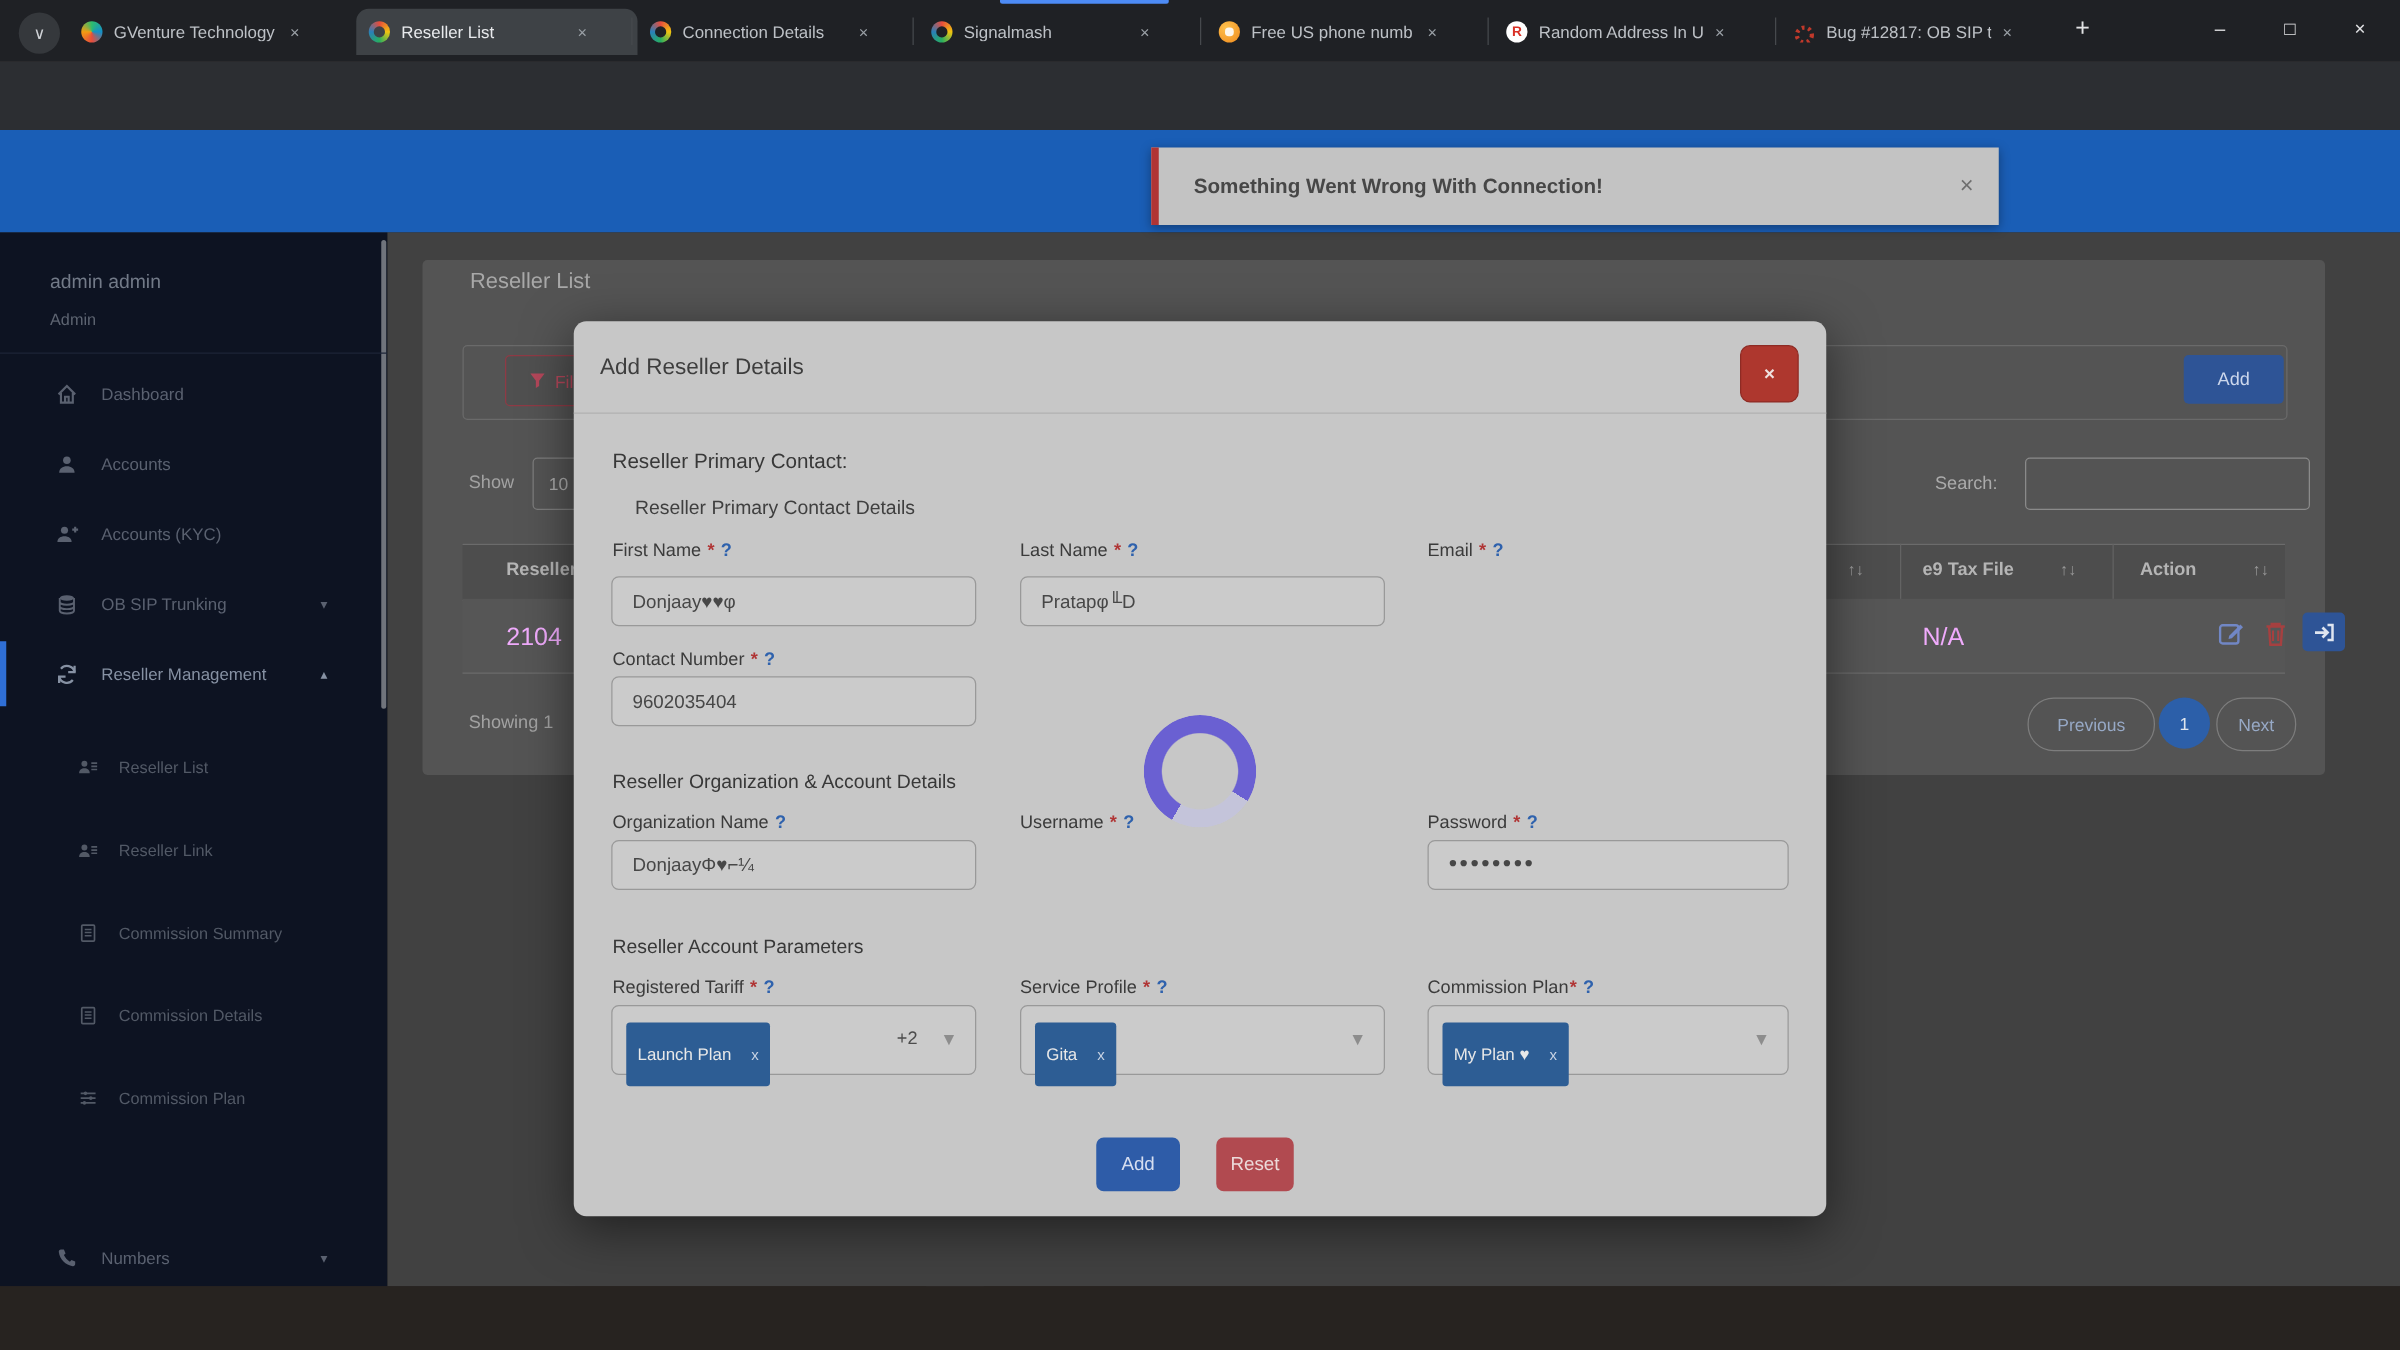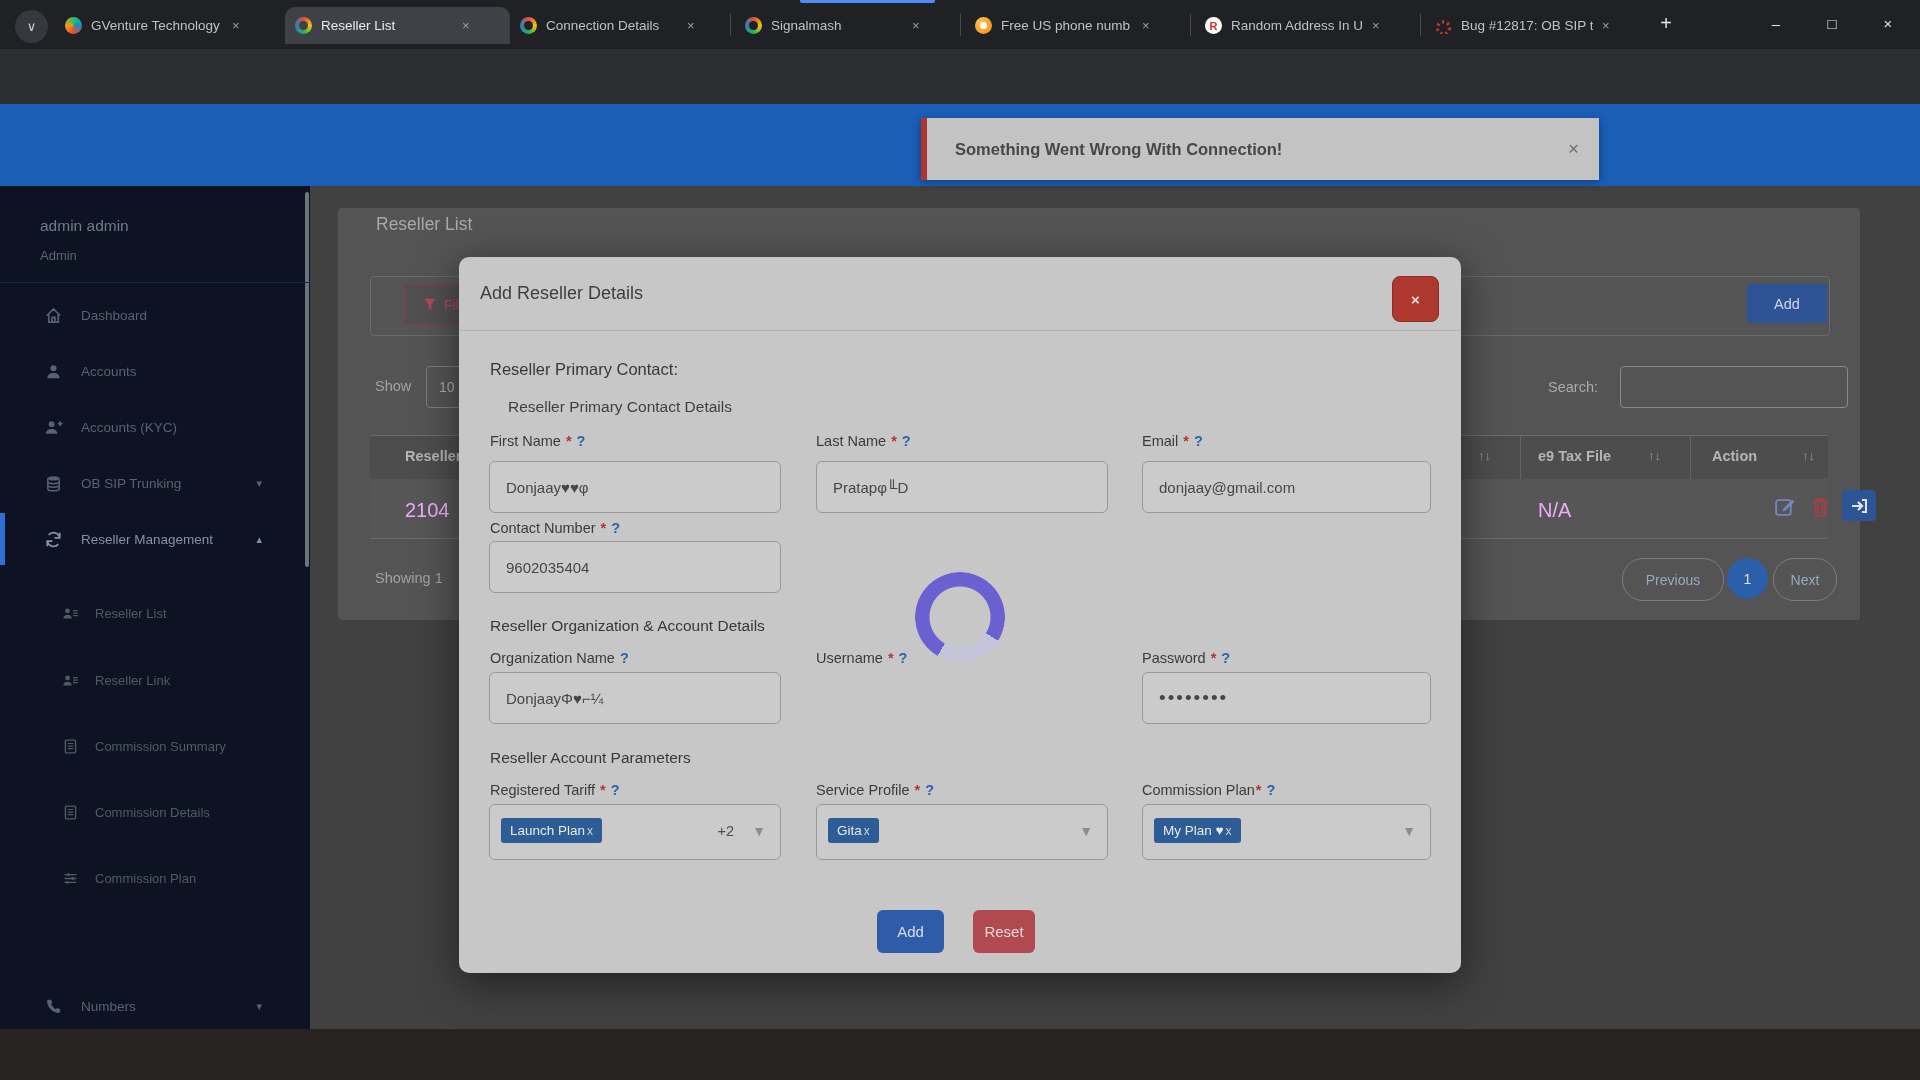--- a/index.html
+++ b/index.html
@@ -104,25 +104,25 @@
   .m-title{position:absolute;left:21px;top:26px;font-size:18px;color:#3e3e3e}
   .m-close{position:absolute;left:933px;top:19px;width:45px;height:44px;background:#ae372e;border:1px solid #8e2b24;
            border-radius:8px;color:#efe2e0;font-size:15px;font-weight:700;display:flex;align-items:center;justify-content:center}
   .m-div{position:absolute;left:0;top:73px;width:1002px;height:1px;background:#b1b1b1}
   .m-sec{position:absolute;font-size:16.5px;color:#383838}
   .m-sub{position:absolute;font-size:15.5px;color:#3f3f3f}
   .m-lbl{position:absolute;font-size:14.5px;color:#3b3b3b}
   .req{color:#b03535;font-weight:700;margin-left:5px}
   .req.tight{margin-left:1px}
   .hlp{color:#2f62ad;font-weight:700;margin-left:5px}
-  .m-inp{position:absolute;height:52px;background:#cbcbcb;border:1.5px solid #999;border-radius:6px;
+  .m-inp{position:absolute;height:40px;background:#cbcbcb;border:1.5px solid #999;border-radius:6px;
          display:flex;align-items:center;padding-left:16px;font-size:15px;color:#474747;box-sizing:border-box}
   .m-sel{position:absolute;height:56px;background:#cbcbcb;border:1.5px solid #999;border-radius:6px;box-sizing:border-box}
   .chip{position:absolute;left:11px;top:13px;background:#2d5d94;border-radius:3px;color:#e8e8e8;font-size:13.5px;
-        padding:5px 9px;display:flex;align-items:center;gap:2px}
+        padding:18px 9px;display:flex;align-items:center;gap:16px}
   .chip .x{color:#c9d4e4;font-size:12px}
   .sel-caret{position:absolute;right:14px;top:18px;color:#8d8d8d;font-size:14px}
   .more{position:absolute;right:46px;top:18px;color:#4c4c4c;font-size:14.5px}
   .m-btn{position:absolute;top:653px;height:43px;border-radius:6px;font-size:15px;display:flex;align-items:center;justify-content:center}
   .spinner{position:absolute;left:915px;top:572px;width:90px;height:90px;border-radius:50%;z-index:40;
            background:conic-gradient(from 210deg,#6a60d2 0 272deg,#c4c4da 272deg 360deg);
            -webkit-mask:radial-gradient(circle,transparent 0 30px,#000 31px);
            mask:radial-gradient(circle,transparent 0 30px,#000 31px)}
 
   
@@ -400,21 +400,20 @@
     <div class="m-div"></div>
 
     <div class="m-sec" style="left:31px;top:103px">Reseller Primary Contact:</div>
     <div class="m-sub" style="left:49px;top:141px">Reseller Primary Contact Details</div>
 
     <div class="m-lbl" style="left:31px;top:176px"><span>First Name</span><span class="req">*</span><span class="hlp">?</span></div>
     <div class="m-lbl" style="left:357px;top:176px"><span>Last Name</span><span class="req">*</span><span class="hlp">?</span></div>
     <div class="m-lbl" style="left:683px;top:176px"><span>Email</span><span class="req">*</span><span class="hlp">?</span></div>
     <div class="m-inp" style="left:30px;top:204px;width:292px">Donjaay♥♥φ</div>
     <div class="m-inp" style="left:357px;top:204px;width:292px">Pratapφ╙D</div>
-    <div class="m-inp" style="left:683px;top:204px;width:289px">donjaay@gmail.com</div>
 
     <div class="m-lbl" style="left:31px;top:263px"><span>Contact Number</span><span class="req">*</span><span class="hlp">?</span></div>
     <div class="m-inp" style="left:30px;top:284px;width:292px">9602035404</div>
 
     <div class="m-sec" style="left:31px;top:360px;font-size:15.5px">Reseller Organization &amp; Account Details</div>
     <div class="m-lbl" style="left:31px;top:393px"><span>Organization Name</span><span class="hlp">?</span></div>
     <div class="m-lbl" style="left:357px;top:393px"><span>Username</span><span class="req">*</span><span class="hlp">?</span></div>
     <div class="m-lbl" style="left:683px;top:393px"><span>Password</span><span class="req">*</span><span class="hlp">?</span></div>
     <div class="m-inp" style="left:30px;top:415px;width:292px">DonjaayΦ♥⌐¼</div>
     <div class="m-inp" style="left:683px;top:415px;width:289px;font-size:19px;letter-spacing:2px">••••••••</div>

